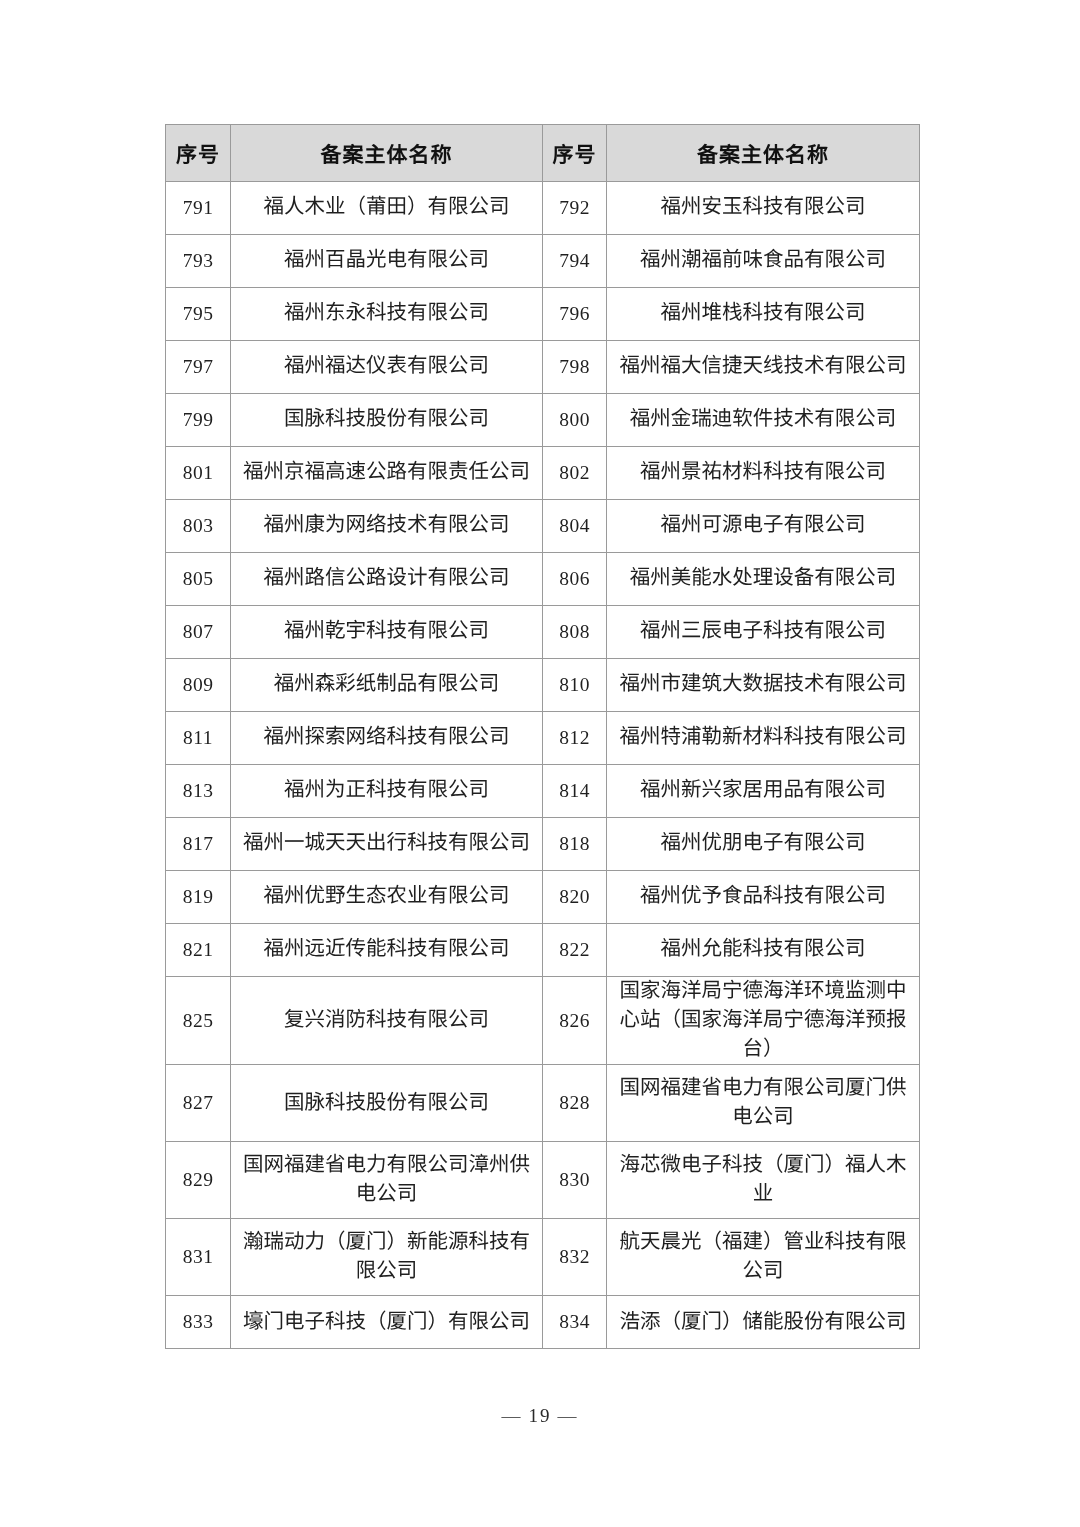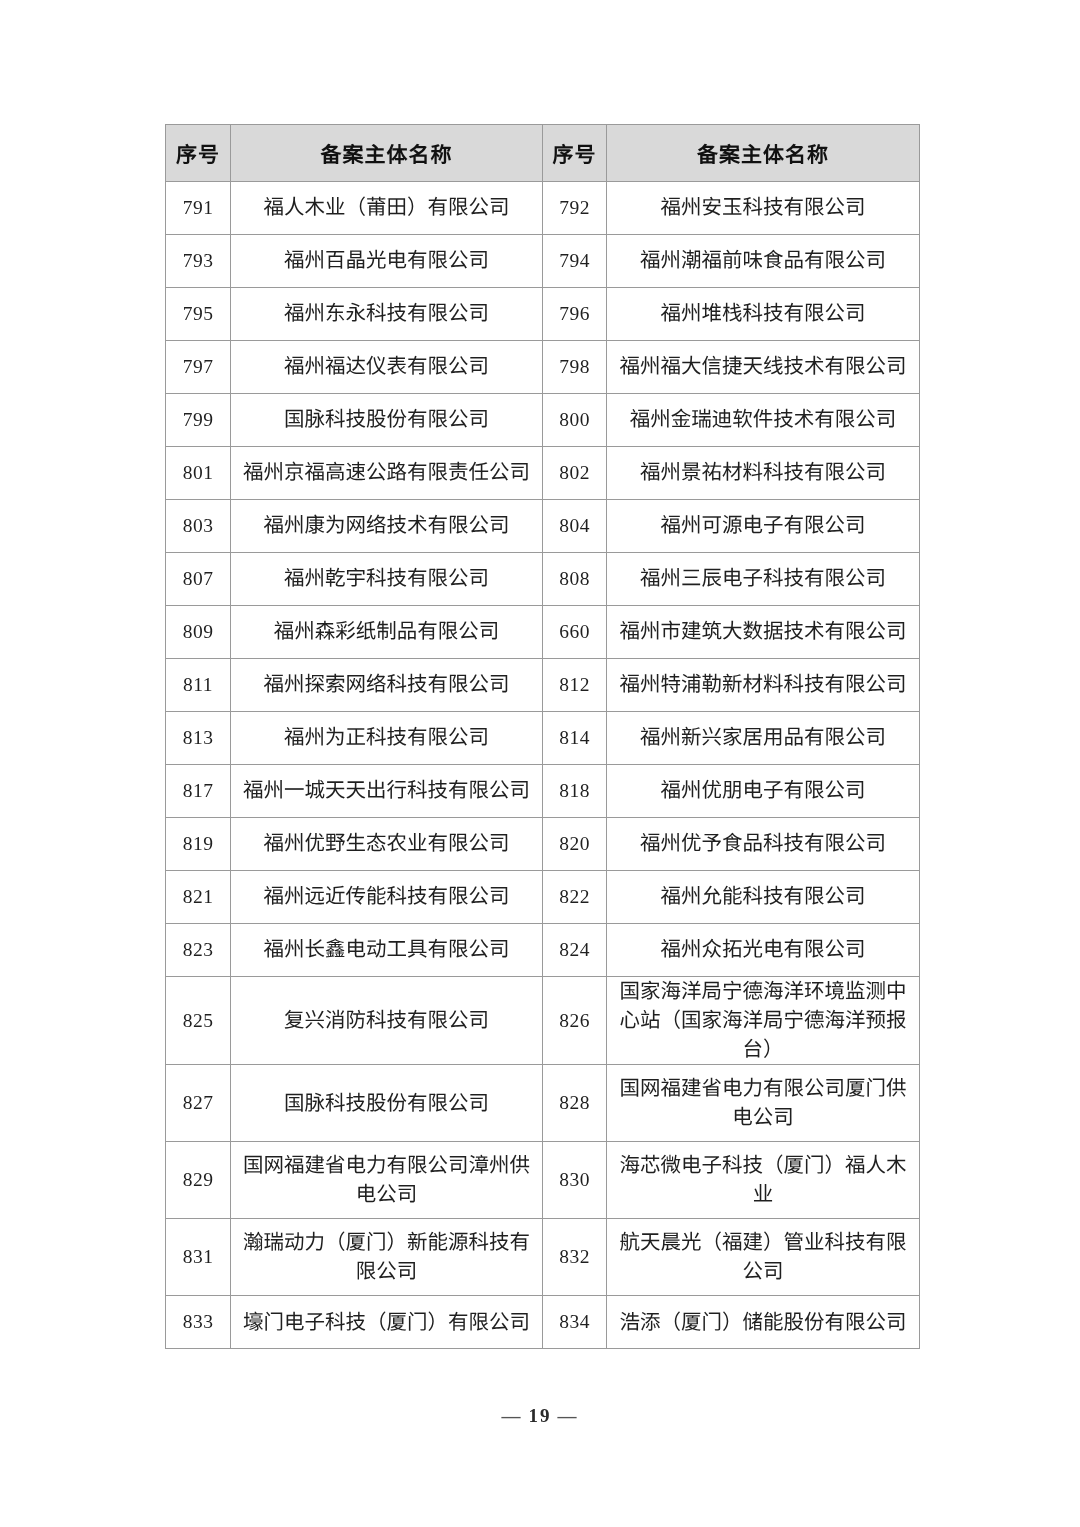--- a/index.html
+++ b/index.html
@@ -71,39 +71,38 @@
   }
 
   table.reg-table tbody td.idx {
     font-family: "Liberation Serif", "DejaVu Serif", serif;
     font-size: 19.5px;
     letter-spacing: 0.5px;
     margin-top: 35px;
   }
 
   table.reg-table tbody td.name {
-    font-family: Liberation Serif, serif;
+    font-family: Liberation Mono, monospace;
     word-break: break-all;
   }
 
   table.reg-table tbody tr.tall td {
     height: 76px;
   }
 
   .footer {
     position: absolute;
     left: 0;
     top: 1405px;
     width: 1080px;
     text-align: center;
     font-size: 19px;
     font-family: "Liberation Serif", "DejaVu Serif", serif;
     color: #2a2a2a;
     letter-spacing: 2px;
-    font-weight: bold;
   }
   .footer .dash {
     color: #555555;
     padding: 0 6px;
   }
 </style>
 </head>
 <body>
 
 <div class="page">
@@ -161,29 +160,35 @@
             <td class="idx">802</td>
             <td class="name">福州景祐材料科技有限公司</td>
           </tr>
           <tr>
             <td class="idx">803</td>
             <td class="name">福州康为网络技术有限公司</td>
             <td class="idx">804</td>
             <td class="name">福州可源电子有限公司</td>
           </tr>
           <tr>
+            <td class="idx">805</td>
+            <td class="name">福州路信公路设计有限公司</td>
+            <td class="idx">806</td>
+            <td class="name">福州美能水处理设备有限公司</td>
+          </tr>
+          <tr>
             <td class="idx">807</td>
             <td class="name">福州乾宇科技有限公司</td>
             <td class="idx">808</td>
             <td class="name">福州三辰电子科技有限公司</td>
           </tr>
           <tr>
             <td class="idx">809</td>
             <td class="name">福州森彩纸制品有限公司</td>
-            <td class="idx">660</td>
+            <td class="idx">810</td>
             <td class="name">福州市建筑大数据技术有限公司</td>
           </tr>
           <tr>
             <td class="idx">811</td>
             <td class="name">福州探索网络科技有限公司</td>
             <td class="idx">812</td>
             <td class="name">福州特浦勒新材料科技有限公司</td>
           </tr>
           <tr>
             <td class="idx">813</td>
@@ -202,26 +207,20 @@
             <td class="name">福州优野生态农业有限公司</td>
             <td class="idx">820</td>
             <td class="name">福州优予食品科技有限公司</td>
           </tr>
           <tr>
             <td class="idx">821</td>
             <td class="name">福州远近传能科技有限公司</td>
             <td class="idx">822</td>
             <td class="name">福州允能科技有限公司</td>
           </tr>
-          <tr>
-            <td class="idx">823</td>
-            <td class="name">福州长鑫电动工具有限公司</td>
-            <td class="idx">824</td>
-            <td class="name">福州众拓光电有限公司</td>
-          </tr>
           <tr class="tall">
             <td class="idx">825</td>
             <td class="name">复兴消防科技有限公司</td>
             <td class="idx">826</td>
             <td class="name">国家海洋局宁德海洋环境监测中心站（国家海洋局宁德海洋预报台）</td>
           </tr>
           <tr class="tall">
             <td class="idx">827</td>
             <td class="name">国脉科技股份有限公司</td>
             <td class="idx">828</td>

